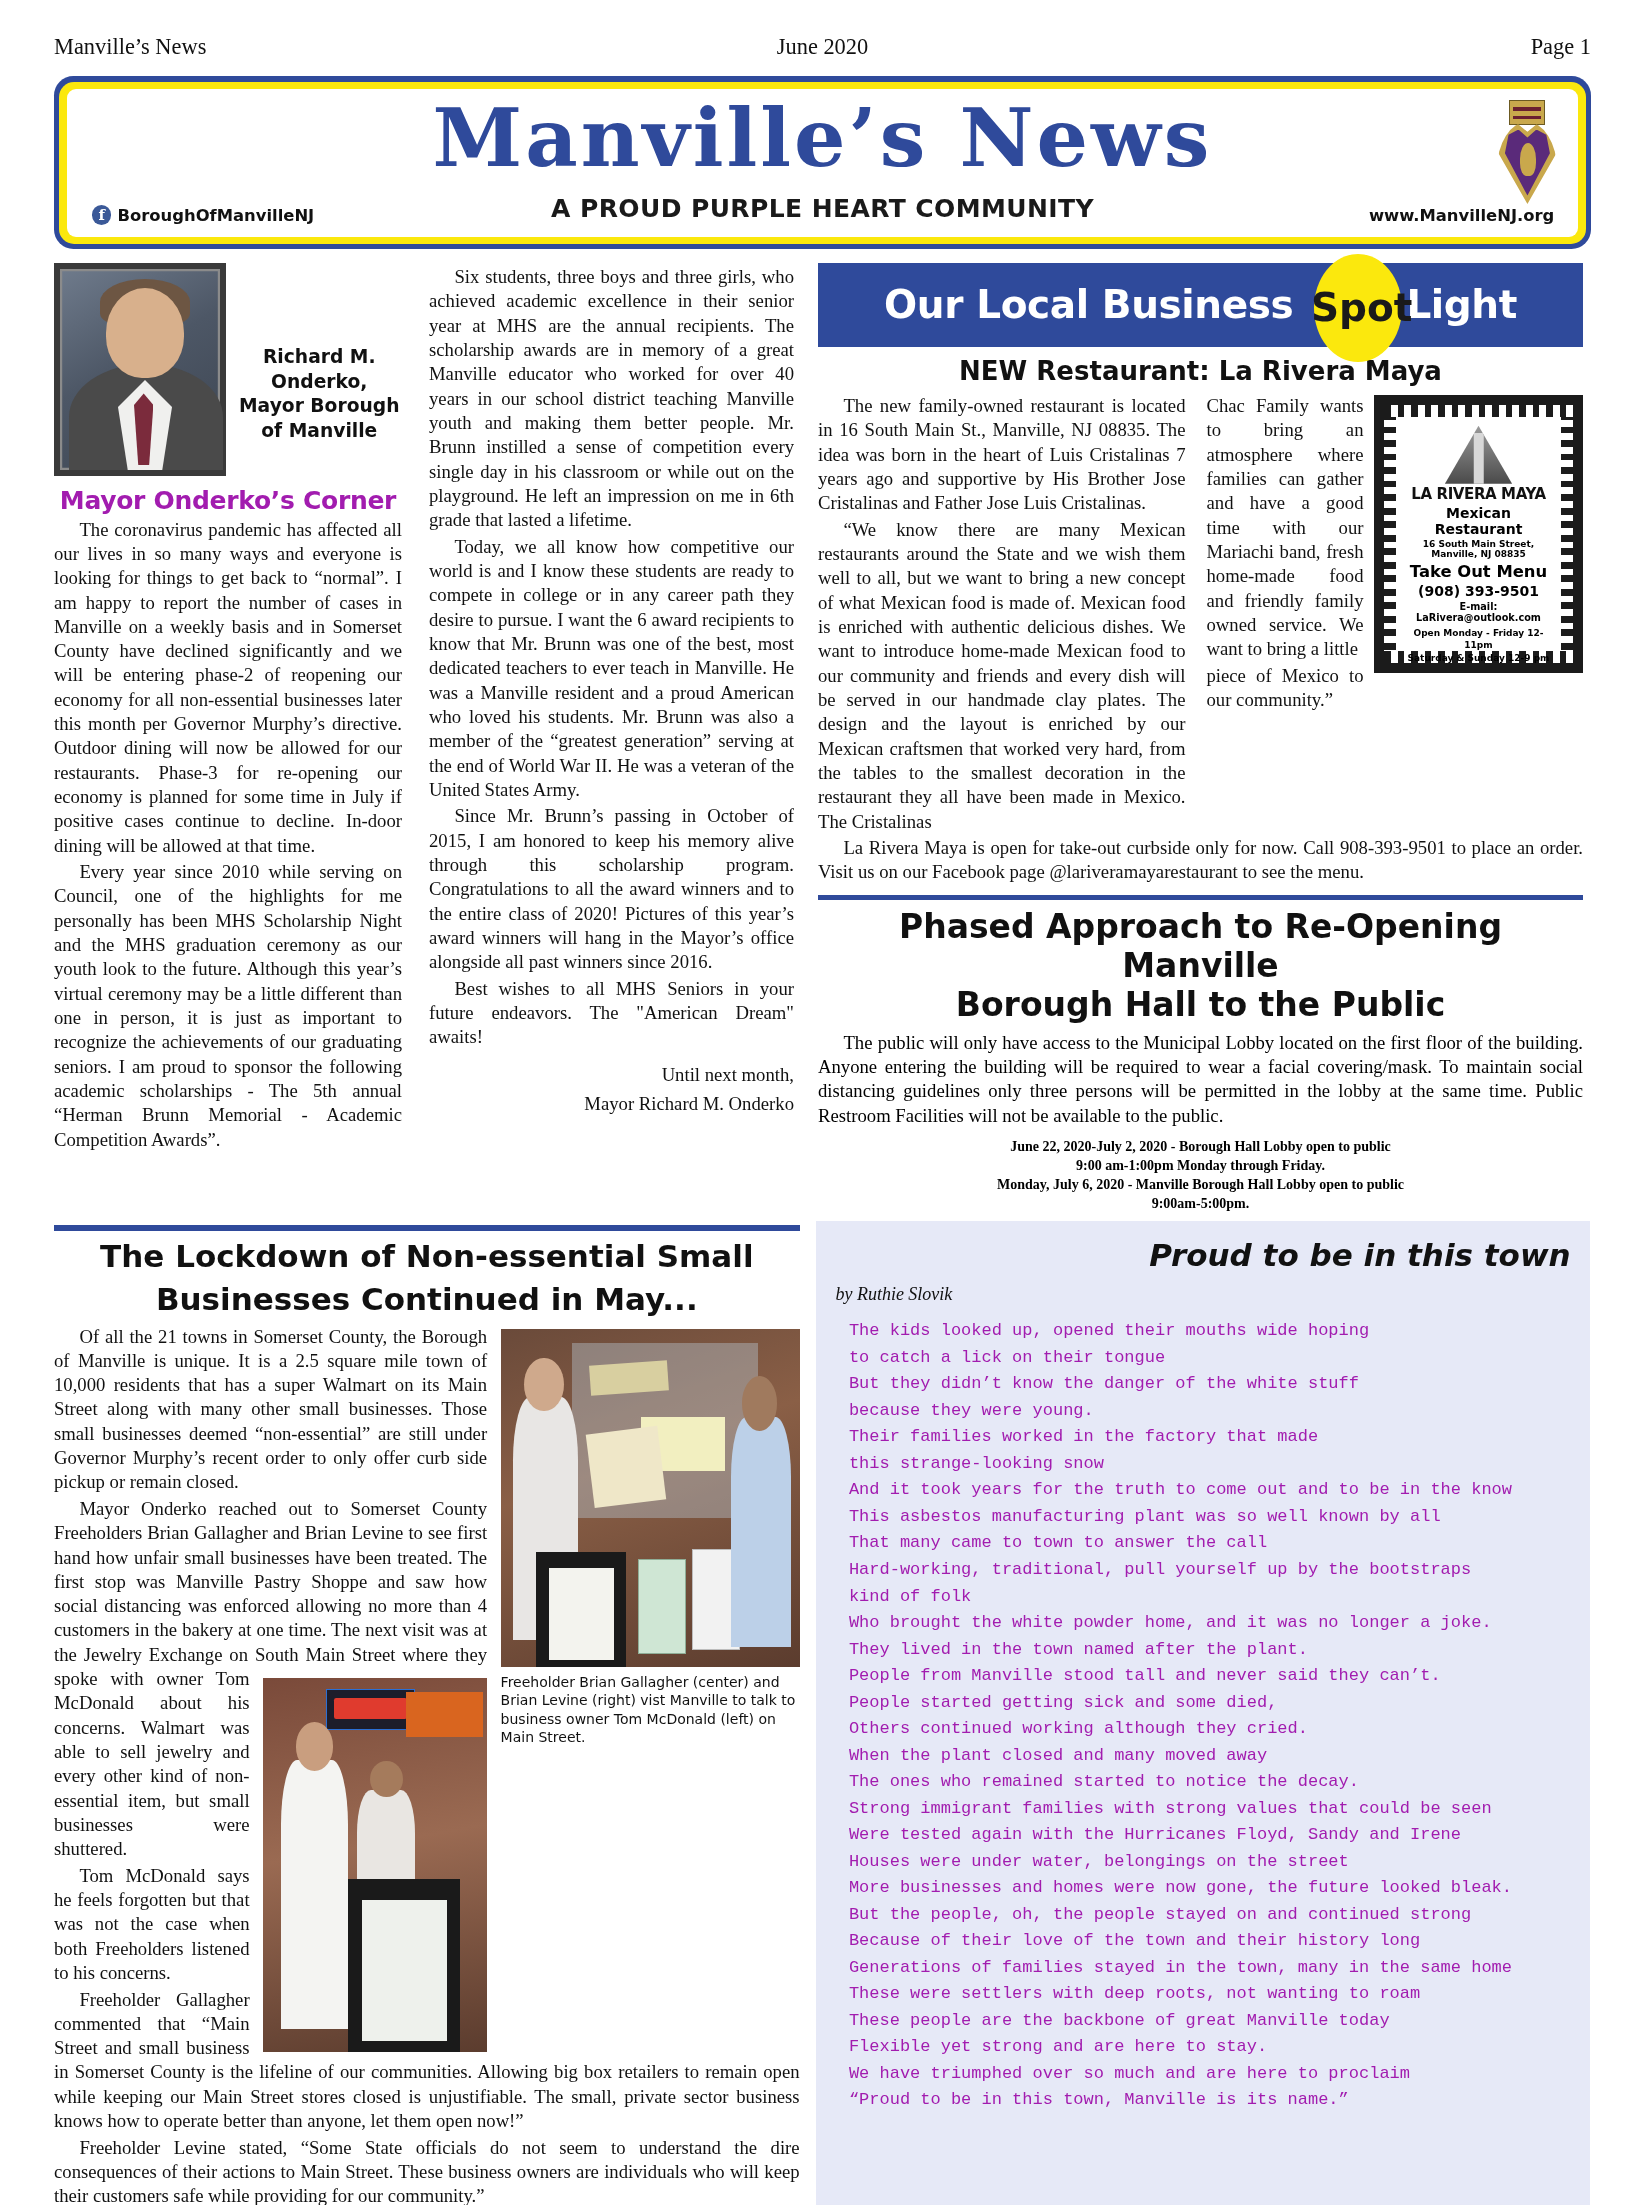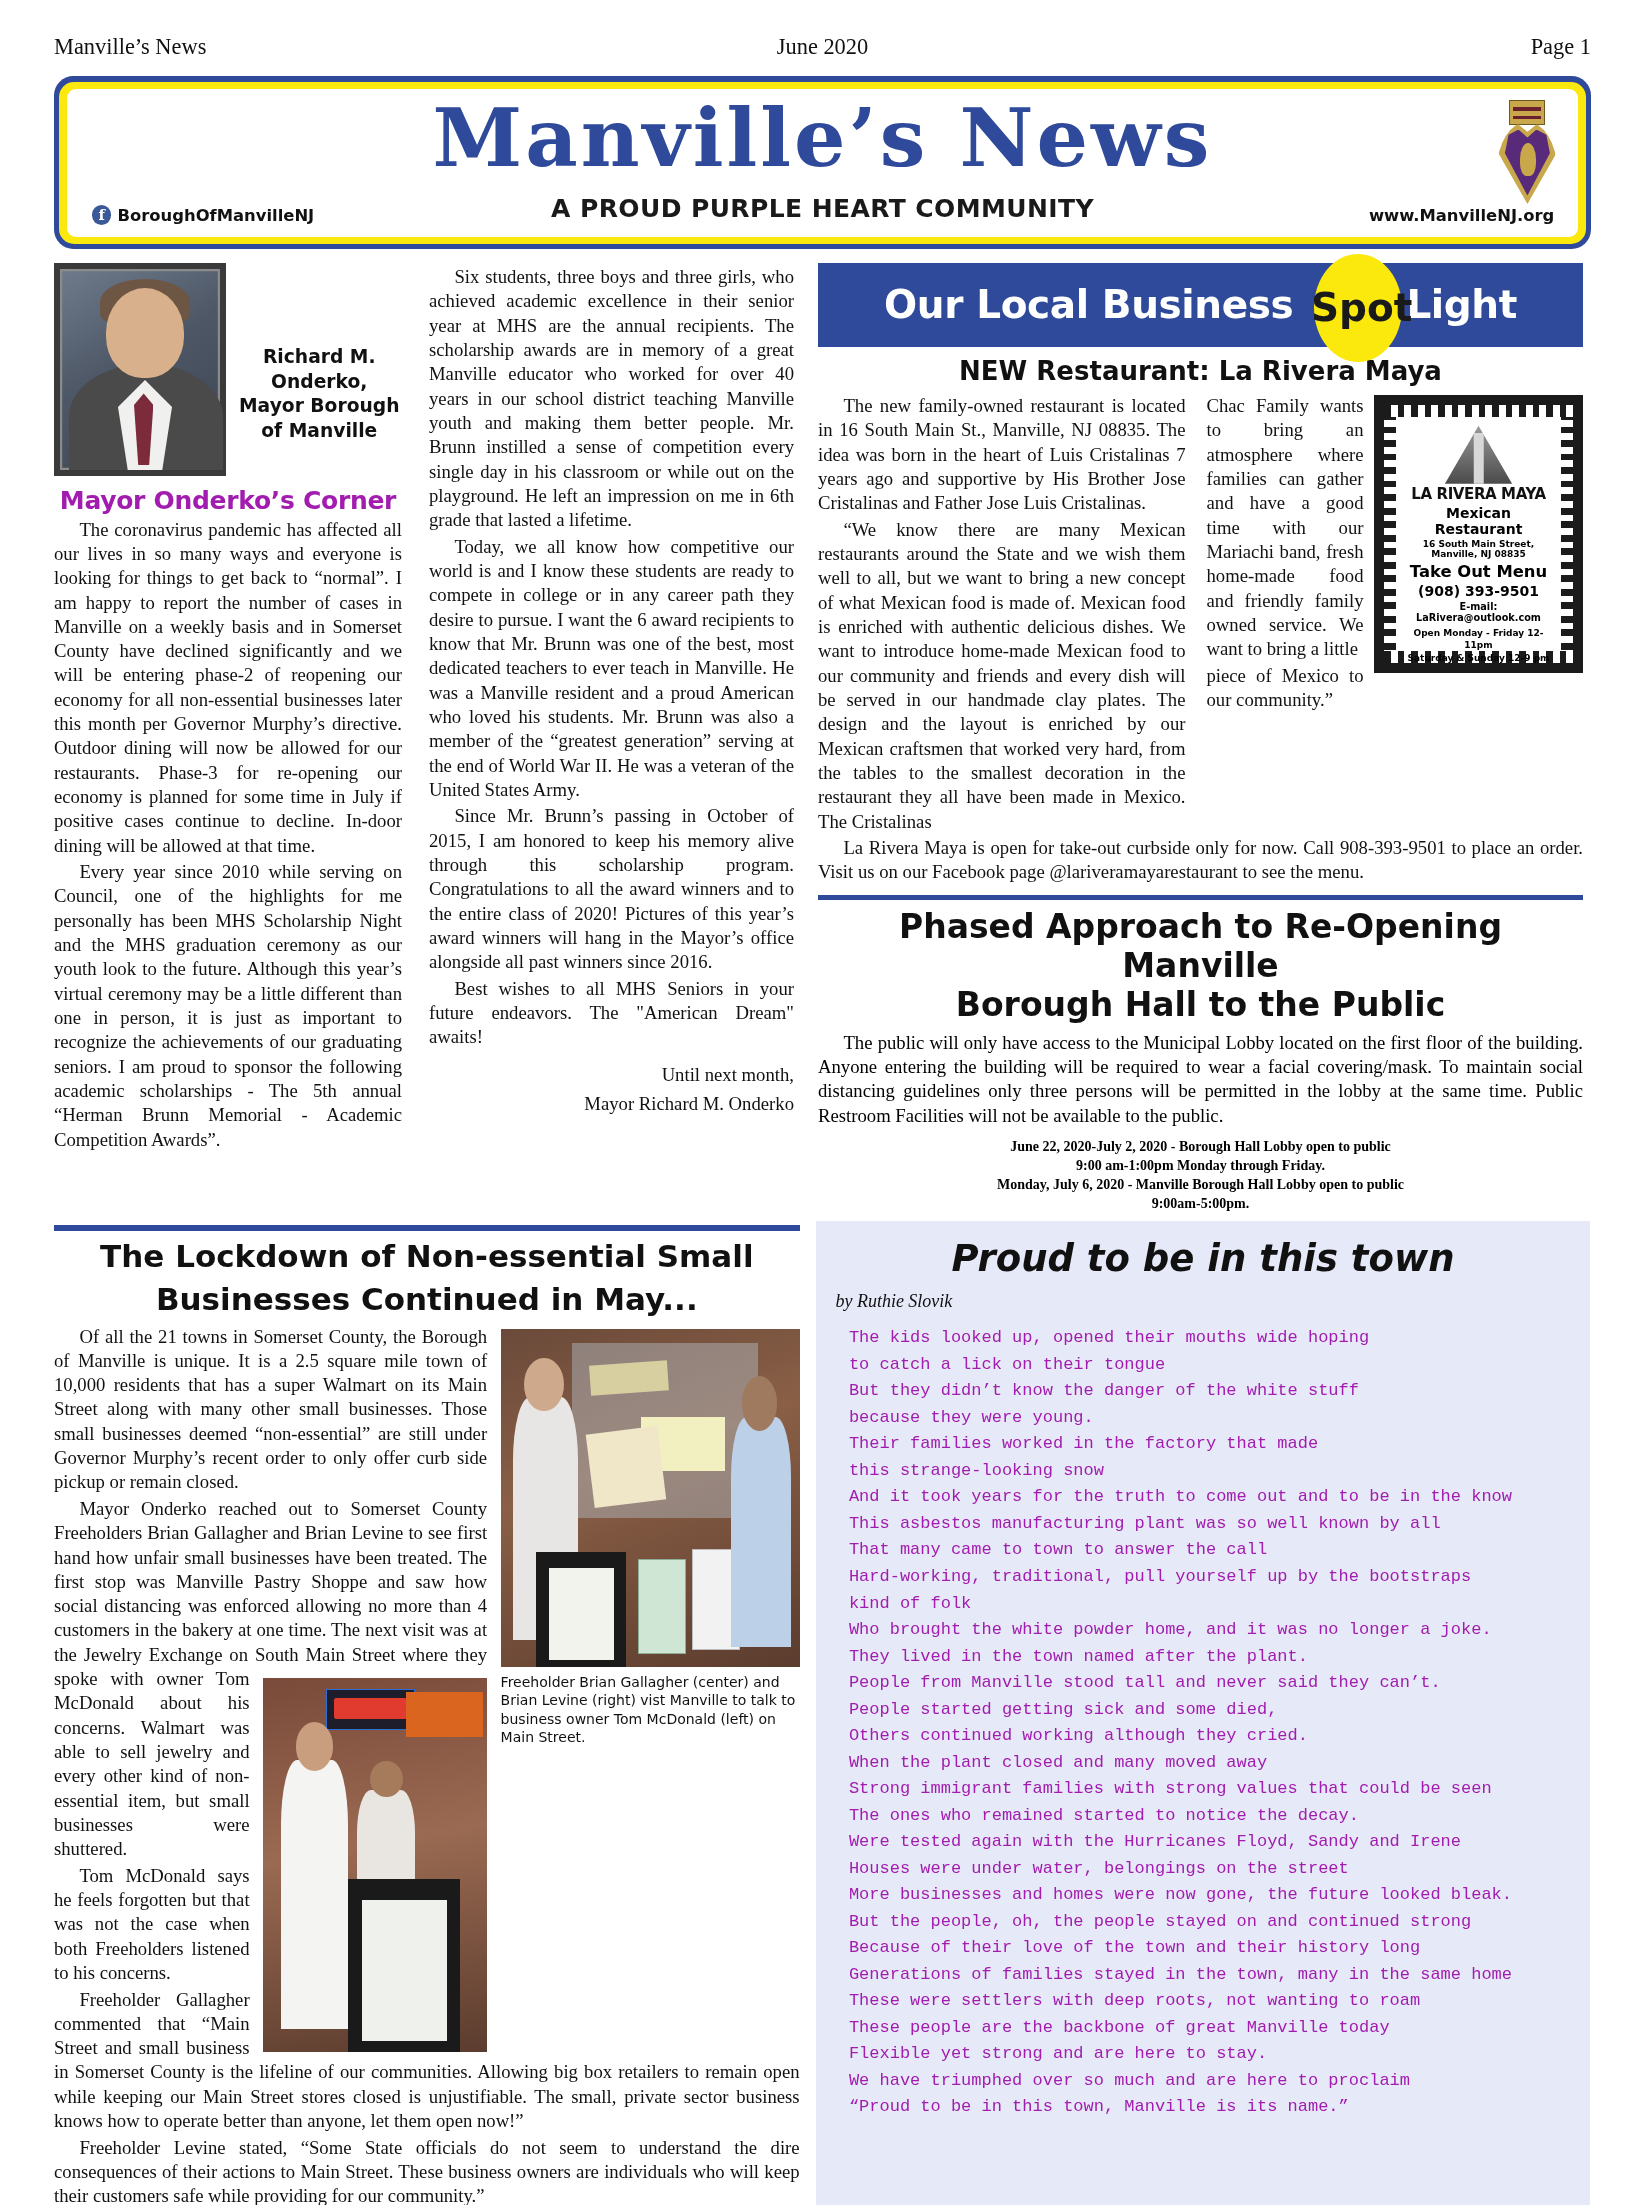--- a/index.html
+++ b/index.html
@@ -255,23 +255,23 @@
   .p2-jewel{position:absolute;right:2%;top:4%;width:34%;height:12%;background:#d9651f;}
   .p2-man1{position:absolute;left:8%;top:22%;width:30%;height:72%;background:#f4f4f2;border-radius:24% 24% 0 0;}
   .p2-man1:after{content:'';position:absolute;left:22%;top:-14%;width:56%;height:18%;background:#c99e7f;border-radius:50%;}
   .p2-man2{position:absolute;left:42%;top:30%;width:26%;height:48%;background:#e9e6e2;border-radius:24% 24% 0 0;}
   .p2-man2:after{content:'';position:absolute;left:22%;top:-16%;width:56%;height:20%;background:#a57b5c;border-radius:50%;}
   .p2-board{position:absolute;left:38%;bottom:0;width:50%;height:46%;background:#1a1a1a;}
   .p2-board:after{content:'';position:absolute;left:12%;top:12%;width:76%;height:82%;background:#eef1ec;}
 
   
   .poem-title {
-    text-align:center;
+    text-align:right;
     font-family:"DejaVu Sans", sans-serif; font-weight:700; font-style:italic;
-    font-size: 37px; color:#111; margin-bottom: 10.5px;
+    font-size: 31px; color:#111; margin-bottom: 10.5px;
   }
   .poem-by {
     font-family:"Liberation Serif", serif; font-style:italic;
     font-size: 18px; color:#111; margin-bottom: 13.5px;
   }
   .poem-lines { padding-left: 13.5px; }
   .poem-lines div {
     font-family:Liberation Mono, monospace; font-size: 17px;
     line-height: 1.56; color:#a21caf;
   }
@@ -428,22 +428,22 @@
         <div>This asbestos manufacturing plant was so well known by all</div>
         <div>That many came to town to answer the call</div>
         <div>Hard-working, traditional, pull yourself up by the bootstraps</div>
         <div>kind of folk</div>
         <div>Who brought the white powder home, and it was no longer a joke.</div>
         <div>They lived in the town named after the plant.</div>
         <div>People from Manville stood tall and never said they can’t.</div>
         <div>People started getting sick and some died,</div>
         <div>Others continued working although they cried.</div>
         <div>When the plant closed and many moved away</div>
+        <div>The ones who remained started to notice the decay.</div>
         <div>Strong immigrant families with strong values that could be seen</div>
-        <div>The ones who remained started to notice the decay.</div>
         <div>Were tested again with the Hurricanes Floyd, Sandy and Irene</div>
         <div>Houses were under water, belongings on the street</div>
         <div>More businesses and homes were now gone, the future looked bleak.</div>
         <div>But the people, oh, the people stayed on and continued strong</div>
         <div>Because of their love of the town and their history long</div>
         <div>Generations of families stayed in the town, many in the same home</div>
         <div>These were settlers with deep roots, not wanting to roam</div>
         <div>These people are the backbone of great Manville today</div>
         <div>Flexible yet strong and are here to stay.</div>
         <div>We have triumphed over so much and are here to proclaim</div>

